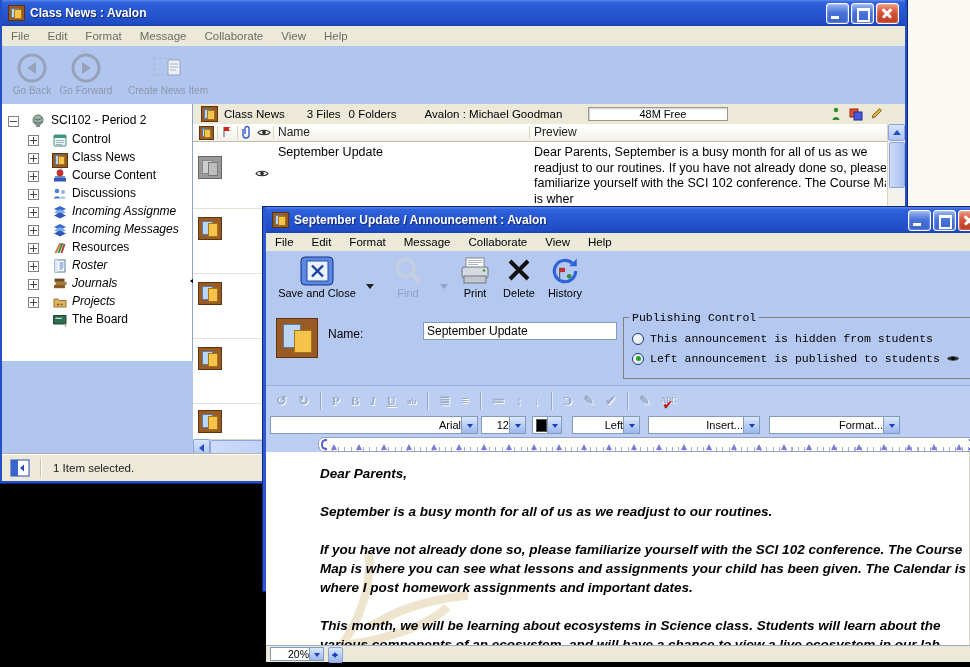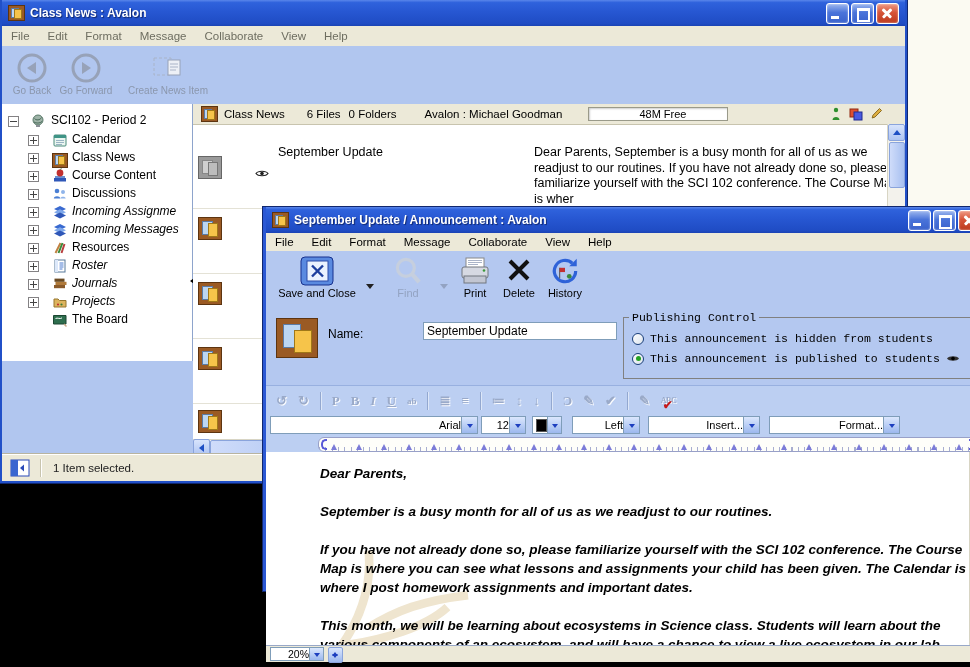--- a/index.html
+++ b/index.html
@@ -195,21 +195,21 @@
           </svg>
       <span class="tlabel" style="left:49px">SCI102 - Period 2</span>
     </div>
     <div class="trow" style="top:27px">
       <span class="pbox" style="left:26px"></span>
       <svg class="ticn" style="left:50px" viewBox="0 0 16 16">
             <rect x="2" y="3" width="12" height="11" rx="1" fill="#eaf6f0" stroke="#4a8a7a"></rect>
             <rect x="2" y="3" width="12" height="3" fill="#3f9486"></rect>
             <path d="M4 8.5h8M4 10.5h8M4 12.5h6" stroke="#9ab4c4"></path>
           </svg>
-      <span class="tlabel" style="left:70px">Calendar</span>
+      <span class="tlabel" style="left:70px">Control</span>
     </div>
     <div class="trow" style="top:45px">
       <span class="pbox" style="left:26px"></span>
       <span class="announce ticn" style="left:50px;width:14px;height:13px;top:2px">
             <i></i>
             <b></b>
           </span>
       <span class="tlabel" style="left:70px">Class News</span>
     </div>
     <div class="trow" style="top:63px">
@@ -298,21 +298,21 @@
   <div id="splitarrow"></div>
 
   <div id="listpanel">
     <div id="infostrip">
       <span class="announce" style="width:15px;height:14px;margin:0 6px 0 8px;">
             <i></i>
             <b></b>
           </span>
       <span>Class News</span>
       <span class="gap" style="width:22px"></span>
-      <span>6 Files</span>
+      <span>3 Files</span>
       <span class="gap" style="width:8px"></span>
       <span>0 Folders</span>
       <span class="gap" style="width:28px"></span>
       <span>Avalon : Michael Goodman</span>
       <span class="gap" style="width:26px"></span>
       <span id="freebox">
             <span>48M Free</span>
           </span>
       <span id="stripicons">
         <svg width="10" height="14" viewBox="0 0 10 14">
@@ -320,20 +320,43 @@
               <path d="M1.5 13c0-4 7-4 7 0z" fill="#2e8f2e"></path>
             </svg>
         <svg width="14" height="13" viewBox="0 0 14 13">
               <rect x="1" y="1" width="8" height="8" fill="#e05030" stroke="#902810"></rect>
               <rect x="5" y="4" width="8" height="8" fill="#4a5ae0" stroke="#202a90"></rect>
             </svg>
         <svg width="12" height="14" viewBox="0 0 12 14">
               <path d="M8.5 1.5l2 2L4 10l-2.8 1 .8-2.8z" fill="#e0b040" stroke="#8a6a20"></path>
             </svg>
       </span>
+    </div>
+    <div id="colheader">
+      <span class="announce" style="position:absolute;left:6px;top:2px;width:13px;height:12px;">
+            <i></i>
+            <b></b>
+          </span>
+      <span class="hsep" style="left:24px"></span>
+      <svg style="position:absolute;left:29px;top:2px" width="10" height="12" viewBox="0 0 10 12">
+            <path d="M2 1v10" stroke="#555"></path>
+            <path d="M2 1h6l-1.4 2L8 5H2z" fill="#d42222"></path>
+          </svg>
+      <span class="hsep" style="left:44px"></span>
+      <svg style="position:absolute;left:49px;top:1px" width="10" height="14" viewBox="0 0 10 14">
+            <path d="M3 9V3.5A2 2 0 017 3.5V10a3 3 0 01-6 0V4" fill="none" stroke="#3a5ad0" stroke-width="1.4"></path>
+          </svg>
+      <svg style="position:absolute;left:64px;top:4px" width="14" height="9" viewBox="0 0 14 9">
+            <path d="M1 4.5C3 1.5 11 1.5 13 4.5 11 7.5 3 7.5 1 4.5z" fill="none" stroke="#222" stroke-width="1.2"></path>
+            <circle cx="7" cy="4.5" r="1.8" fill="#222"></circle>
+          </svg>
+      <span class="hsep" style="left:80px"></span>
+      <span style="position:absolute;left:85px;top:1px">Name</span>
+      <span class="hsep" style="left:336px"></span>
+      <span style="position:absolute;left:341px;top:1px">Preview</span>
     </div>
     <div id="rowsarea">
       <div style="position:absolute;left:0;top:0;right:0;height:66px;">
         <span class="announce gray" style="position:absolute;left:5px;top:15px;width:22px;height:21px;">
               <i></i>
               <b></b>
             </span>
         <svg style="position:absolute;left:62px;top:28px" width="14" height="9" viewBox="0 0 14 9">
               <path d="M1 4.5C3 1.5 11 1.5 13 4.5 11 7.5 3 7.5 1 4.5z" fill="none" stroke="#222" stroke-width="1.2"></path>
               <circle cx="7" cy="4.5" r="1.8" fill="#222"></circle>
@@ -483,21 +506,21 @@
     <span id="namelabel">Name:</span>
     <input id="nameinput" value="September Update" style="">
     <fieldset id="pubgroup">
       <legend>Publishing Control</legend>
       <div class="radiorow" style="top:8px">
         <span class="radio"></span>
         <span>This announcement is hidden from students</span>
       </div>
       <div class="radiorow" style="top:28px">
         <span class="radio sel"></span>
-        <span>This announcement is published to students</span>
+        <span>Left announcement is published to students</span>
         <svg width="14" height="9" viewBox="0 0 14 9">
               <path d="M1 4.5C3 1.5 11 1.5 13 4.5 11 7.5 3 7.5 1 4.5z" fill="#333"></path>
               <circle cx="7" cy="4.5" r="1.8" fill="#000"></circle>
             </svg>
       </div>
     </fieldset>
   </div>
 
   <div id="fmtbar">
     <span class="fico">↺</span>

